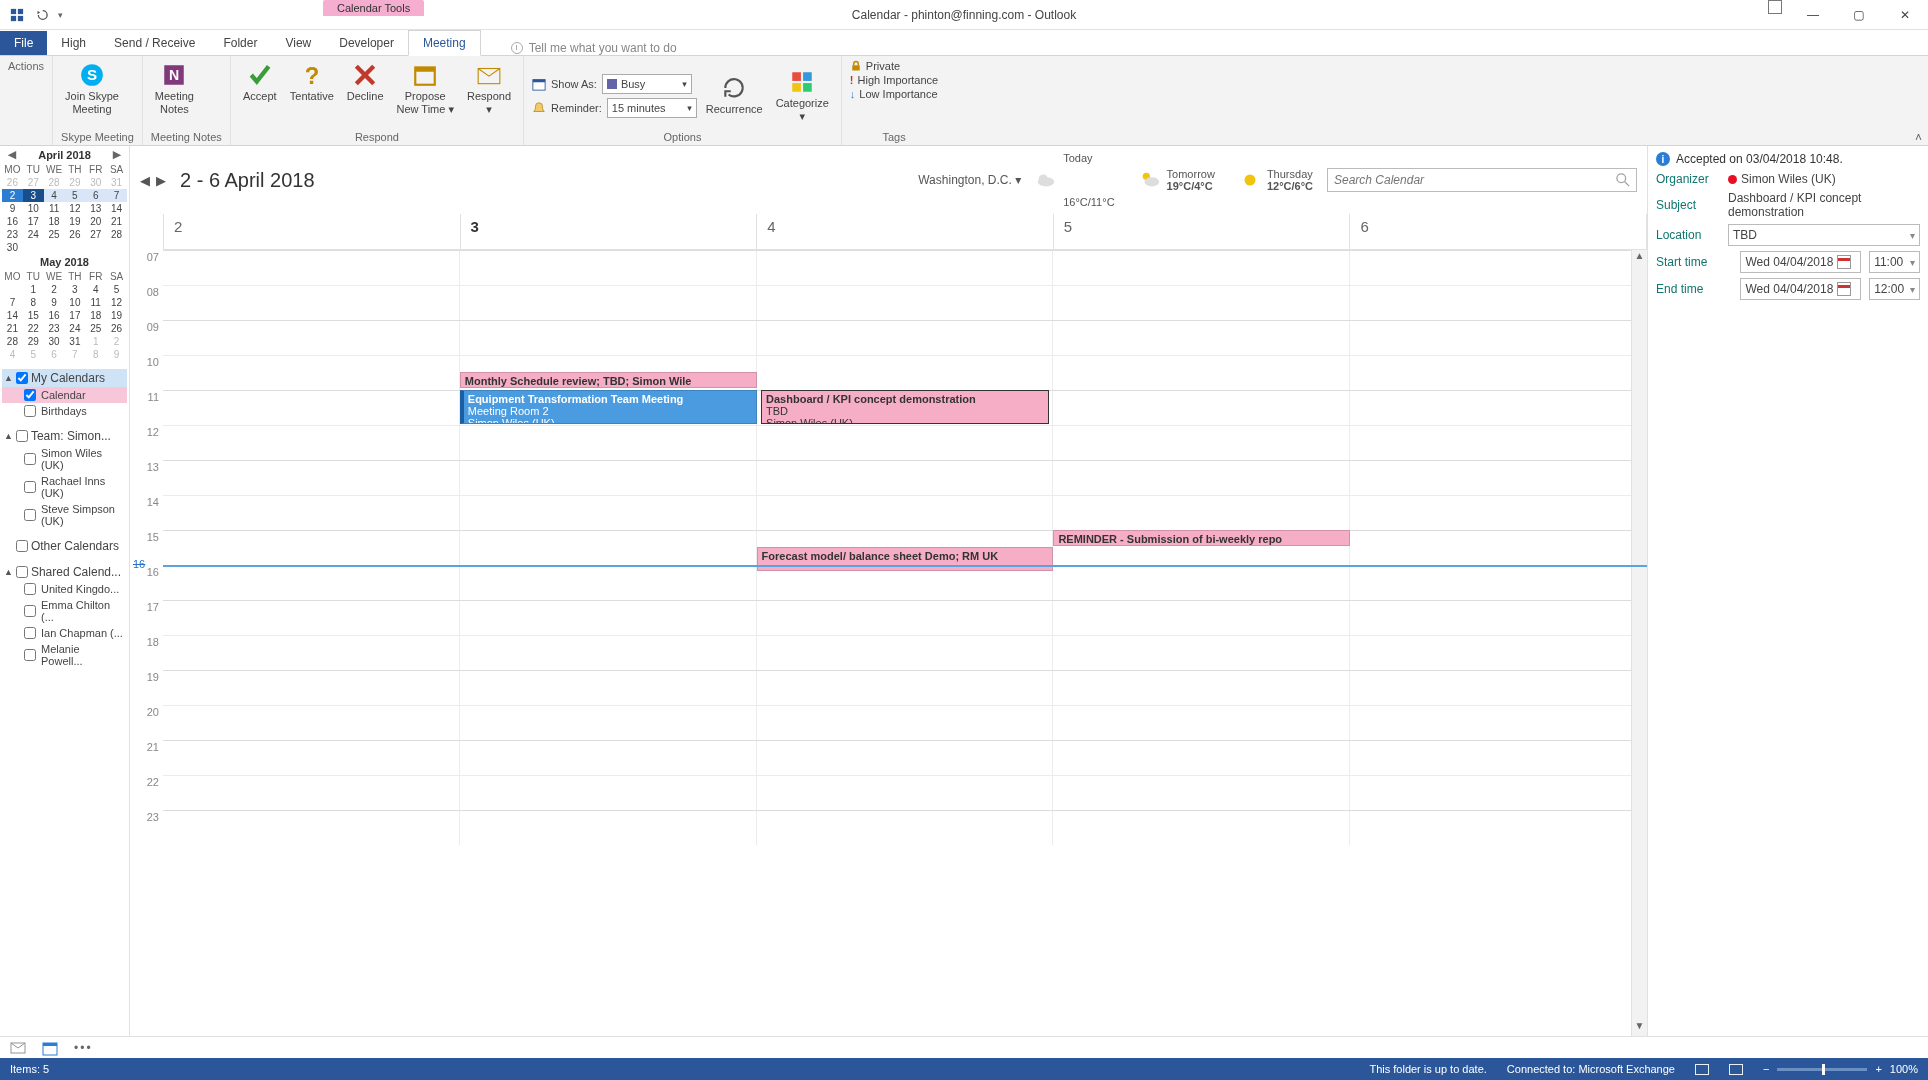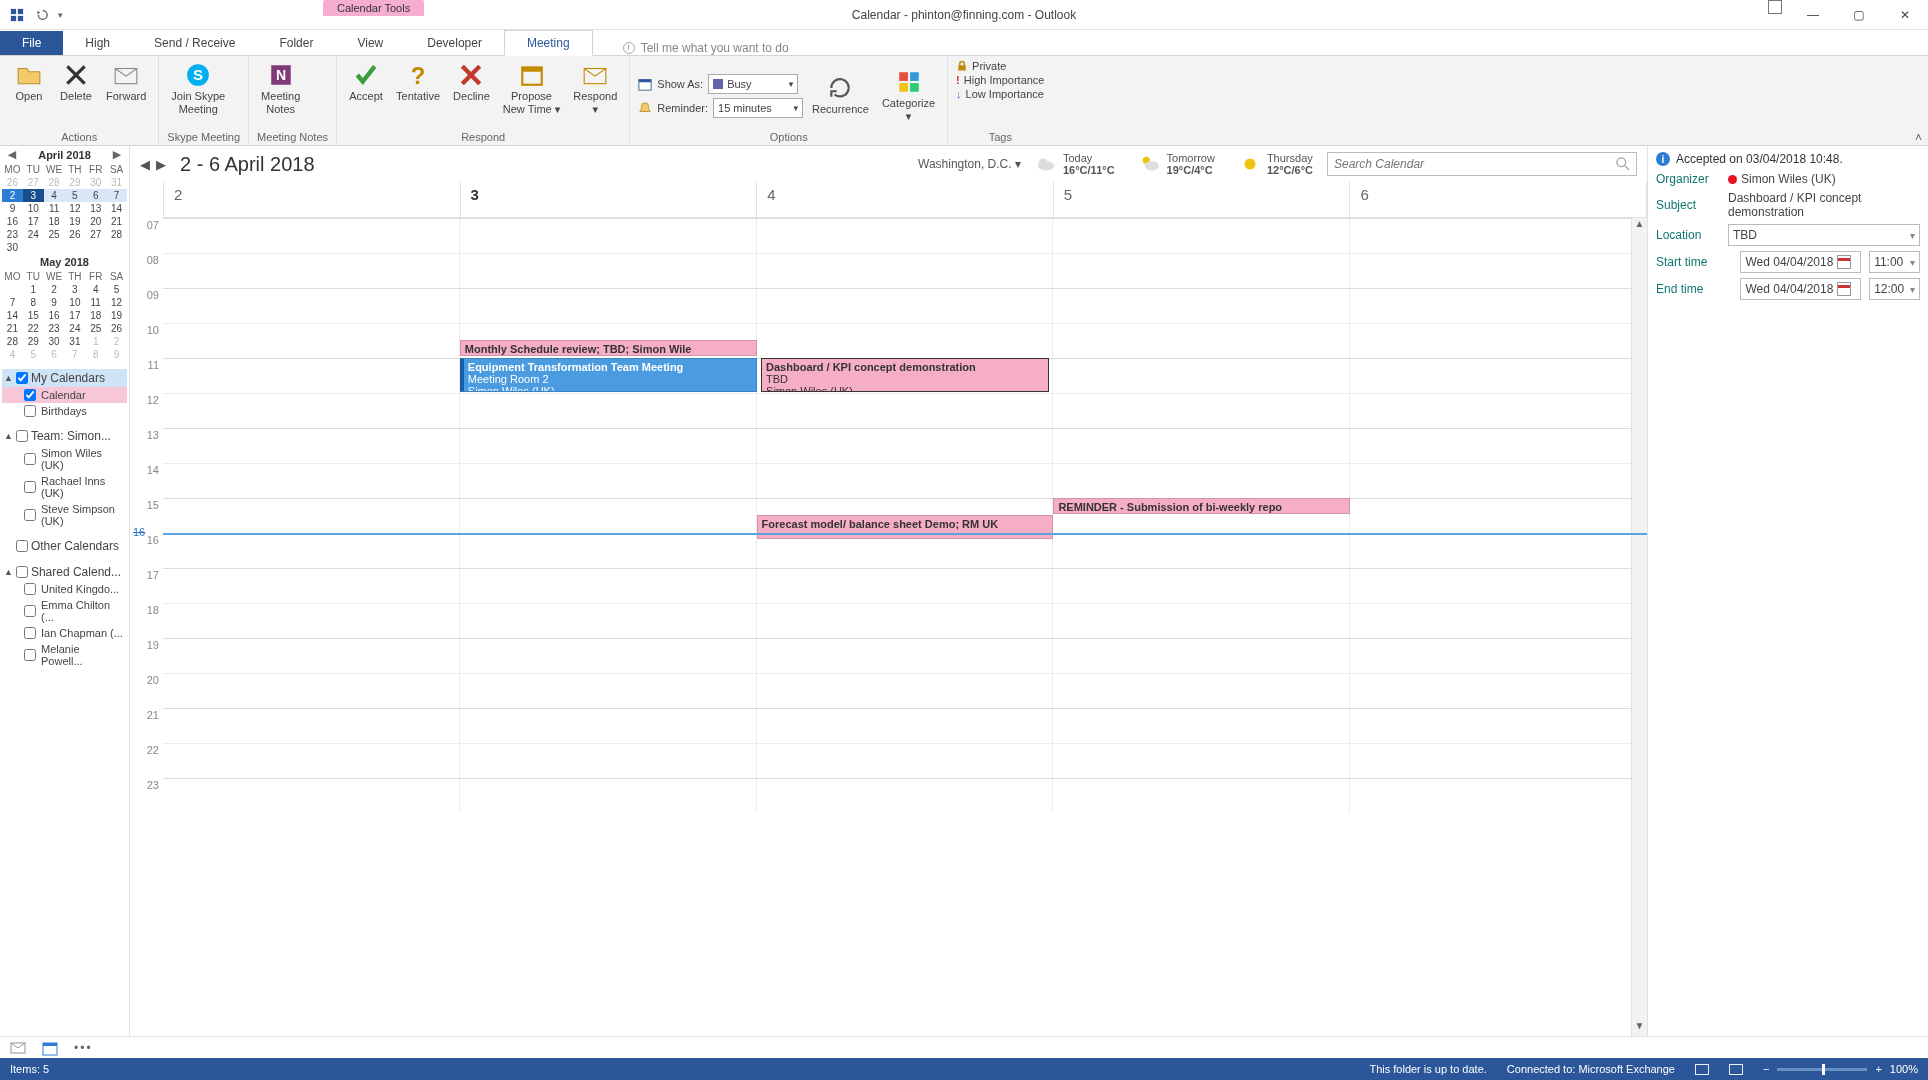--- a/index.html
+++ b/index.html
@@ -11,21 +11,21 @@
 .qat-icon { width:14px; height:14px; display:inline-block; }
 .titlebar .ctx-tab-wrap { position:absolute; left:323px; top:0; text-align:center; }
 .ctx-label { background:#f5add0; color:#333; padding:2px 14px; font-size:11px; border-radius:2px 2px 0 0; display:inline-block; }
 .titlebar .title-text { position:absolute; left:50%; transform:translateX(-50%); font-size:12px; color:#444; }
 .titlebar .win-controls { position:absolute; right:0; top:0; display:flex; }
 .win-btn { width:46px; height:30px; display:flex; align-items:center; justify-content:center; font-size:12px; color:#444; }
 .ribbon-opt { width:14px; height:14px; border:1px solid #777; margin-right:8px; }
 
 
 .tabs { height:26px; background:#fff; display:flex; align-items:flex-end; border-bottom:1px solid #d4d4d4; }
-.tab { padding:5px 22px; font-size:12px; color:#444; cursor:pointer;margin-top:40px; }
+.tab { padding:5px 14px; font-size:12px; color:#444; cursor:pointer;margin-top:40px; }
 .tab.file { background:#2b579a; color:#fff; }
 .tab.active { border:1px solid #d4d4d4; border-bottom:1px solid #fff; background:#fff; color:#2b579a; margin-bottom:-1px; }
 .tellme { display:flex; align-items:center; color:#888; margin-left:30px; gap:6px; }
 .tellme-icon { width:12px; height:12px; border:1.5px solid #aaa; border-radius:50%; position:relative; }
 .tellme-icon:after { content:""; position:absolute; width:1.5px; height:5px; background:#aaa; bottom:3px; left:4px; }
 
 
 .ribbon { height:90px; background:#f3f3f3; border-bottom:1px solid #d4d4d4; display:flex; position:relative; }
 .rgroup { border-right:1px solid #e1e1e1; padding:4px 8px 0 8px; display:flex; flex-direction:column; height:100%; }
 .rgroup .btns { display:flex; gap:5px; flex:1; align-items:flex-start; }
@@ -182,47 +182,20 @@
   <div class="tab active">Meeting</div>
   <div class="tellme">
     <span class="tellme-icon"></span>
     <span>Tell me what you want to do</span>
   </div>
 </div>
 
 <div class="ribbon">
 
   <div class="rgroup">
-    <div class="btns">
-      <div class="rbtn">
-          <span class="ic">
-            <svg viewBox="0 0 24 24">
-              <path d="M2 6h8l2 3h10v11H2z" fill="#f3c969" stroke="#b8922e"></path>
-            </svg>
-          </span>
-          <span class="txt">Open</span>
-        </div>
-      <div class="rbtn">
-          <span class="ic">
-            <svg viewBox="0 0 24 24">
-              <path d="M4 4l16 16M20 4L4 20" stroke="#333" stroke-width="3"></path>
-            </svg>
-          </span>
-          <span class="txt">Delete</span>
-        </div>
-      <div class="rbtn">
-          <span class="ic">
-            <svg viewBox="0 0 24 24">
-              <rect x="2" y="6" width="20" height="14" fill="none" stroke="#888"></rect>
-              <path d="M2 6l10 7 10-7" fill="none" stroke="#888"></path>
-            </svg>
-          </span>
-          <span class="txt">Forward</span>
-        </div>
-    </div>
     <div class="label">Actions</div>
   </div>
 
   <div class="rgroup">
     <div class="btns">
         <div class="rbtn">
           <span class="ic">
             <svg viewBox="0 0 24 24">
               <circle cx="12" cy="12" r="10" fill="#00aff0"></circle>
               <text x="12" y="17" text-anchor="middle" fill="#fff" font-size="14" font-weight="bold">S</text>
@@ -595,21 +568,21 @@
       <div class="weather-block">
         <div class="wday">
           <span class="wic">
               <svg viewBox="0 0 24 24">
                 <ellipse cx="12" cy="14" rx="9" ry="5" fill="#ddd"></ellipse>
                 <circle cx="9" cy="11" r="5" fill="#ddd"></circle>
               </svg>
             </span>
           <div>
               <div>Today</div>
-              <div style="font-weight:bold;">16°C/11°C</div>
+              <div style="font-weight:normal;margin-top:32px;">16°C/11°C</div>
             </div>
         </div>
         <div class="wday">
           <span class="wic">
               <svg viewBox="0 0 24 24">
                 <circle cx="8" cy="8" r="4" fill="#f1c40f"></circle>
                 <ellipse cx="14" cy="14" rx="8" ry="5" fill="#ddd"></ellipse>
               </svg>
             </span>
           <div>

